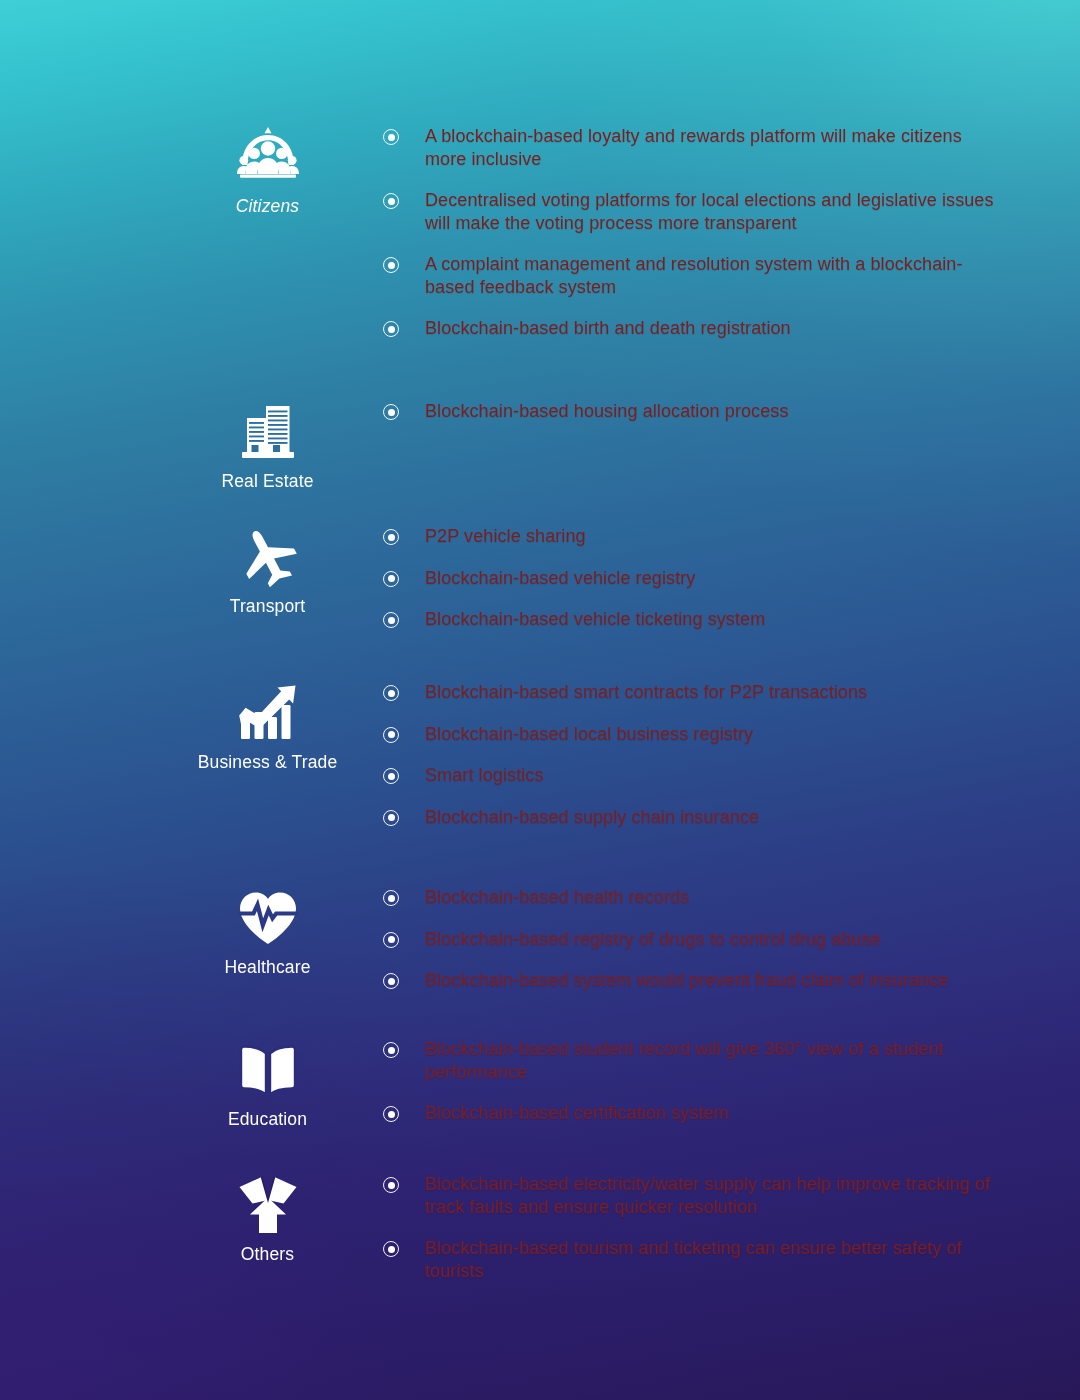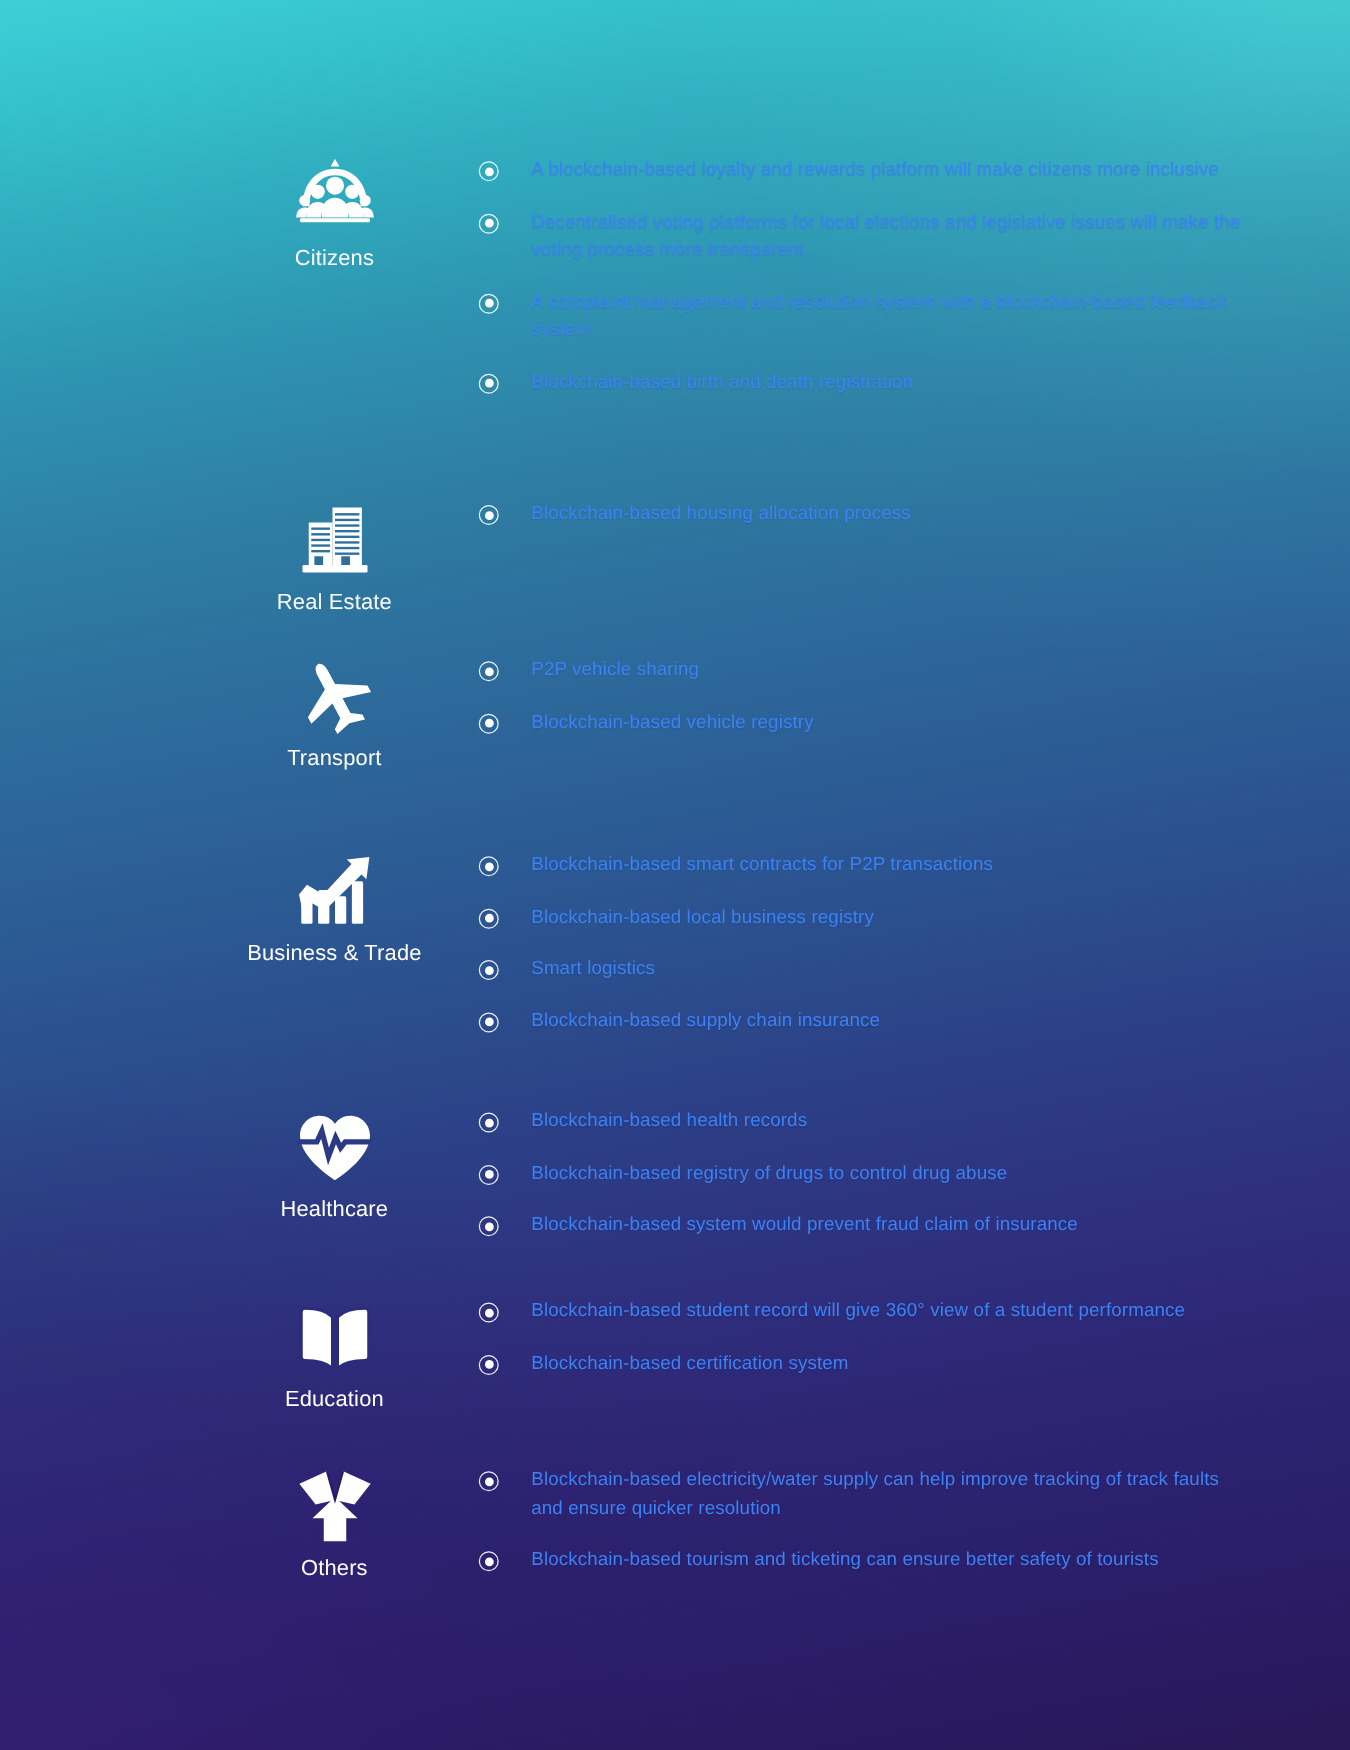--- a/index.html
+++ b/index.html
@@ -126,37 +126,37 @@
     position:absolute;
     left:50%; top:50%;
     width:7px; height:7px;
     margin:-3.5px 0 0 -3.5px;
     border-radius:50%;
     background:#ffffff;
   }
 
   .item-text {
     display:block;
-    font-size:15px;
+    font-size:18px;
     line-height:22.5px;
-    color:#3b82f6;
+    color:#7f1d1d;
     letter-spacing:0.1px;
     max-width:600px;
     text-shadow:0 1px 1px rgba(0,0,0,0.10);
   }
 </style>
 </head>
 <body>
 
 <div class="sheet">
   <div class="bg-glow"></div>
   <div class="bg-glow2"></div>
   <div class="rows" id="rows">
       <div class="row" style="top: 125px;">
-        <div class="cat" style="top: 0px;">
+        <div class="cat" style="top: 0px; font-style: italic;">
           <span class="cat-icon">
             <svg viewBox="0 0 64 64" fill="#ffffff" xmlns="http://www.w3.org/2000/svg">
       <path d="M32 2 L35.5 8.2 L28.5 8.2 Z"></path>
       <path d="M6 40 C6 22 17 10 32 10 C47 10 58 22 58 40 L52.5 40 C52.5 25.5 44 15.2 32 15.2 C20 15.2 11.5 25.5 11.5 40 Z"></path>
       <circle cx="32" cy="23.5" r="7.2"></circle>
       <path d="M21.6 44.5 C21.6 37.4 26.3 33.1 32 33.1 C37.7 33.1 42.4 37.4 42.4 44.5 L42.4 49 L21.6 49 Z"></path>
       <circle cx="18.2" cy="28.4" r="5.7"></circle>
       <path d="M9.4 46.3 C9.4 40.3 13.1 36.6 18.2 36.6 C21 36.6 23.3 37.7 24.9 39.6 C22.3 42.1 21 45.6 21 49 L9.4 49 Z"></path>
       <circle cx="45.8" cy="28.4" r="5.7"></circle>
       <path d="M54.6 46.3 L54.6 49 L43 49 C43 45.6 41.7 42.1 39.1 39.6 C40.7 37.7 43 36.6 45.8 36.6 C50.9 36.6 54.6 40.3 54.6 46.3 Z"></path>
@@ -236,20 +236,24 @@
         </div>
         <div class="items">
           <div class="item">
             <span class="bullet"></span>
             <span class="item-text">P2P vehicle sharing</span>
           </div>
           <div class="item">
             <span class="bullet"></span>
             <span class="item-text">Blockchain-based vehicle registry</span>
           </div>
+          <div class="item">
+            <span class="bullet"></span>
+            <span class="item-text">Blockchain-based vehicle ticketing system</span>
+          </div>
         </div>
       </div>
       <div class="row" style="top: 681px;">
         <div class="cat" style="top: 0px;">
           <span class="cat-icon">
             <svg viewBox="0 0 64 64" fill="#ffffff" xmlns="http://www.w3.org/2000/svg">
       <rect x="5" y="38" width="9" height="20" rx="1.3"></rect>
       <rect x="18.5" y="31" width="9" height="27" rx="1.3"></rect>
       <rect x="32" y="36" width="9" height="22" rx="1.3"></rect>
       <rect x="45.5" y="24" width="9" height="34" rx="1.3"></rect>

